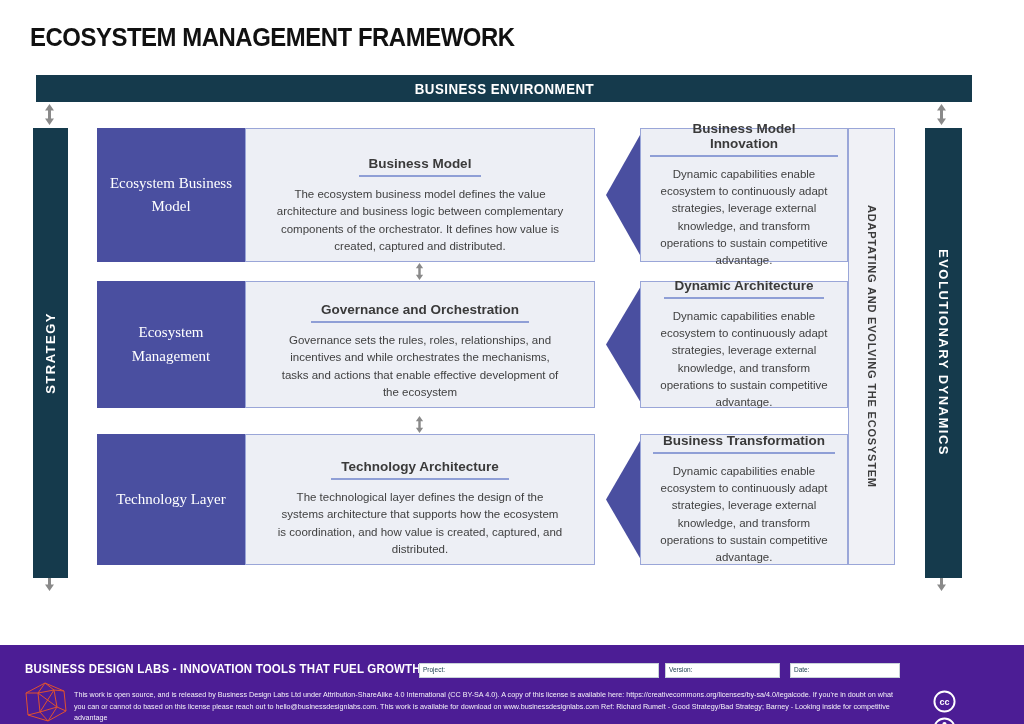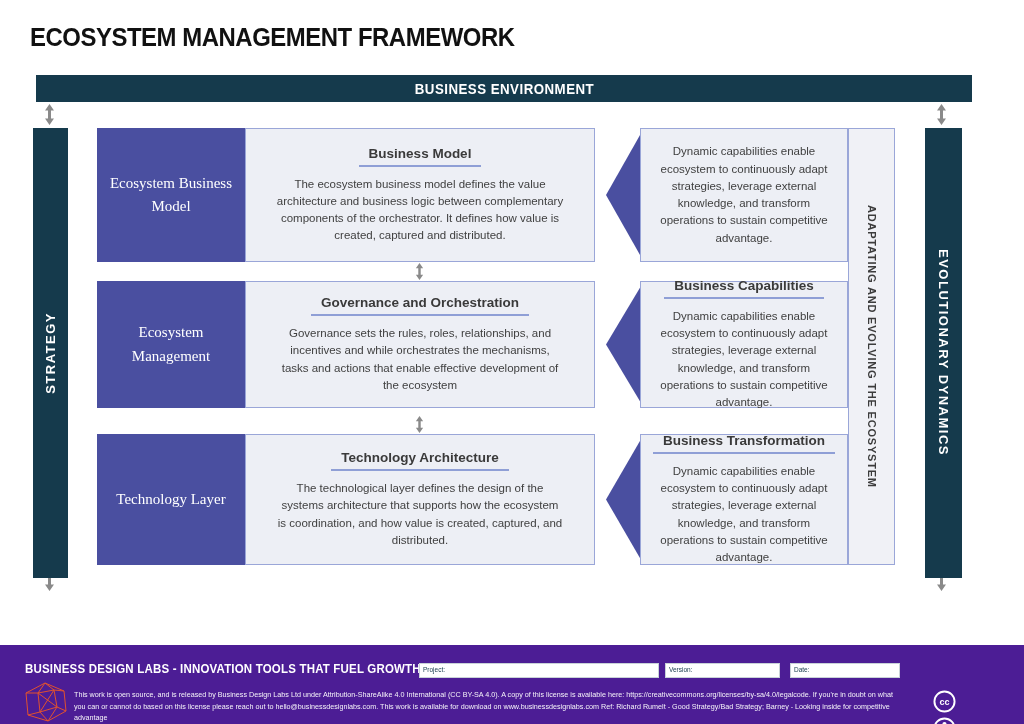--- a/index.html
+++ b/index.html
@@ -29,21 +29,21 @@
   .row { position:absolute; left:97px; width:798px; }
   .row1 { top:128px; height:134px; }
   .row2 { top:281px; height:127px; }
   .row3 { top:434px; height:131px; }
 
   .label-box { position:absolute; left:0; top:0; width:148px; height:100%; background:#4A4FA0; color:#fff;
     display:flex; align-items:center; justify-content:center; text-align:center; font-size:15px; line-height:1.55; padding:0 7px;font-family:Liberation Serif, serif; }
 
   .desc-box { position:absolute; top:0; height:100%; background:#EDEFF5; border:1px solid #9AA6D8;
     display:flex; flex-direction:column; align-items:center; justify-content:center; text-align:center; z-index:1; }
-  .center-box { left:148px; width:350px; padding:6px 30px; }
+  .center-box { left:148px; width:350px; padding:6px 30px;justify-content:flex-end; }
   .right-box  { left:543px; width:208px; padding:6px 9px; }
 
   .box-title { font-size:13.5px; font-weight:bold; color:#3A3A3A; margin-bottom:9px; }
   .box-title span { display:inline-block; border-bottom:2px solid #8F9FD6; padding:0 10px 4px; }
   .box-body  { font-size:11.5px; color:#3F3F3F; line-height:1.5; }
 
   .chevron { position:absolute; left:509px; top:0; width:38px; height:100%; background:#4A4FA0; z-index:0;
     clip-path:polygon(100% 0, 100% 100%, 0 50%); }
 
   .varrow { position:absolute; width:11px; height:21px; }
@@ -104,33 +104,34 @@
   </div>
 
   <div class="row row1">
     <div class="label-box">Ecosystem Business Model</div>
     <div class="desc-box center-box">
       <div class="box-title"><span>Business Model</span></div>
       <div class="box-body">The ecosystem business model defines the value architecture and business logic between complementary components of the orchestrator. It defines how value is created, captured and distributed.</div>
     </div>
     <div class="chevron"></div>
     <div class="desc-box right-box">
+      <div class="box-title"><span>Business Model Innovation</span></div>
       <div class="box-body">Dynamic capabilities enable ecosystem to continuously adapt strategies, leverage external knowledge, and transform operations to sustain competitive advantage.</div>
     </div>
   </div>
 
   <div class="row row2">
     <div class="label-box">Ecosystem Management</div>
     <div class="desc-box center-box">
       <div class="box-title"><span>Governance and Orchestration</span></div>
       <div class="box-body">Governance sets the rules, roles, relationships, and incentives and while orchestrates the mechanisms, tasks and actions that enable effective development of the ecosystem</div>
     </div>
     <div class="chevron"></div>
     <div class="desc-box right-box">
-      <div class="box-title"><span>Business Capabilities</span></div>
+      <div class="box-title"><span>Dynamic Architecture</span></div>
       <div class="box-body">Dynamic capabilities enable ecosystem to continuously adapt strategies, leverage external knowledge, and transform operations to sustain competitive advantage.</div>
     </div>
   </div>
 
   <div class="row row3">
     <div class="label-box">Technology Layer</div>
     <div class="desc-box center-box">
       <div class="box-title"><span>Technology Architecture</span></div>
       <div class="box-body">The technological layer defines the design of the systems architecture that supports how the ecosystem is coordination, and how value is created, captured, and distributed.</div>
     </div>

